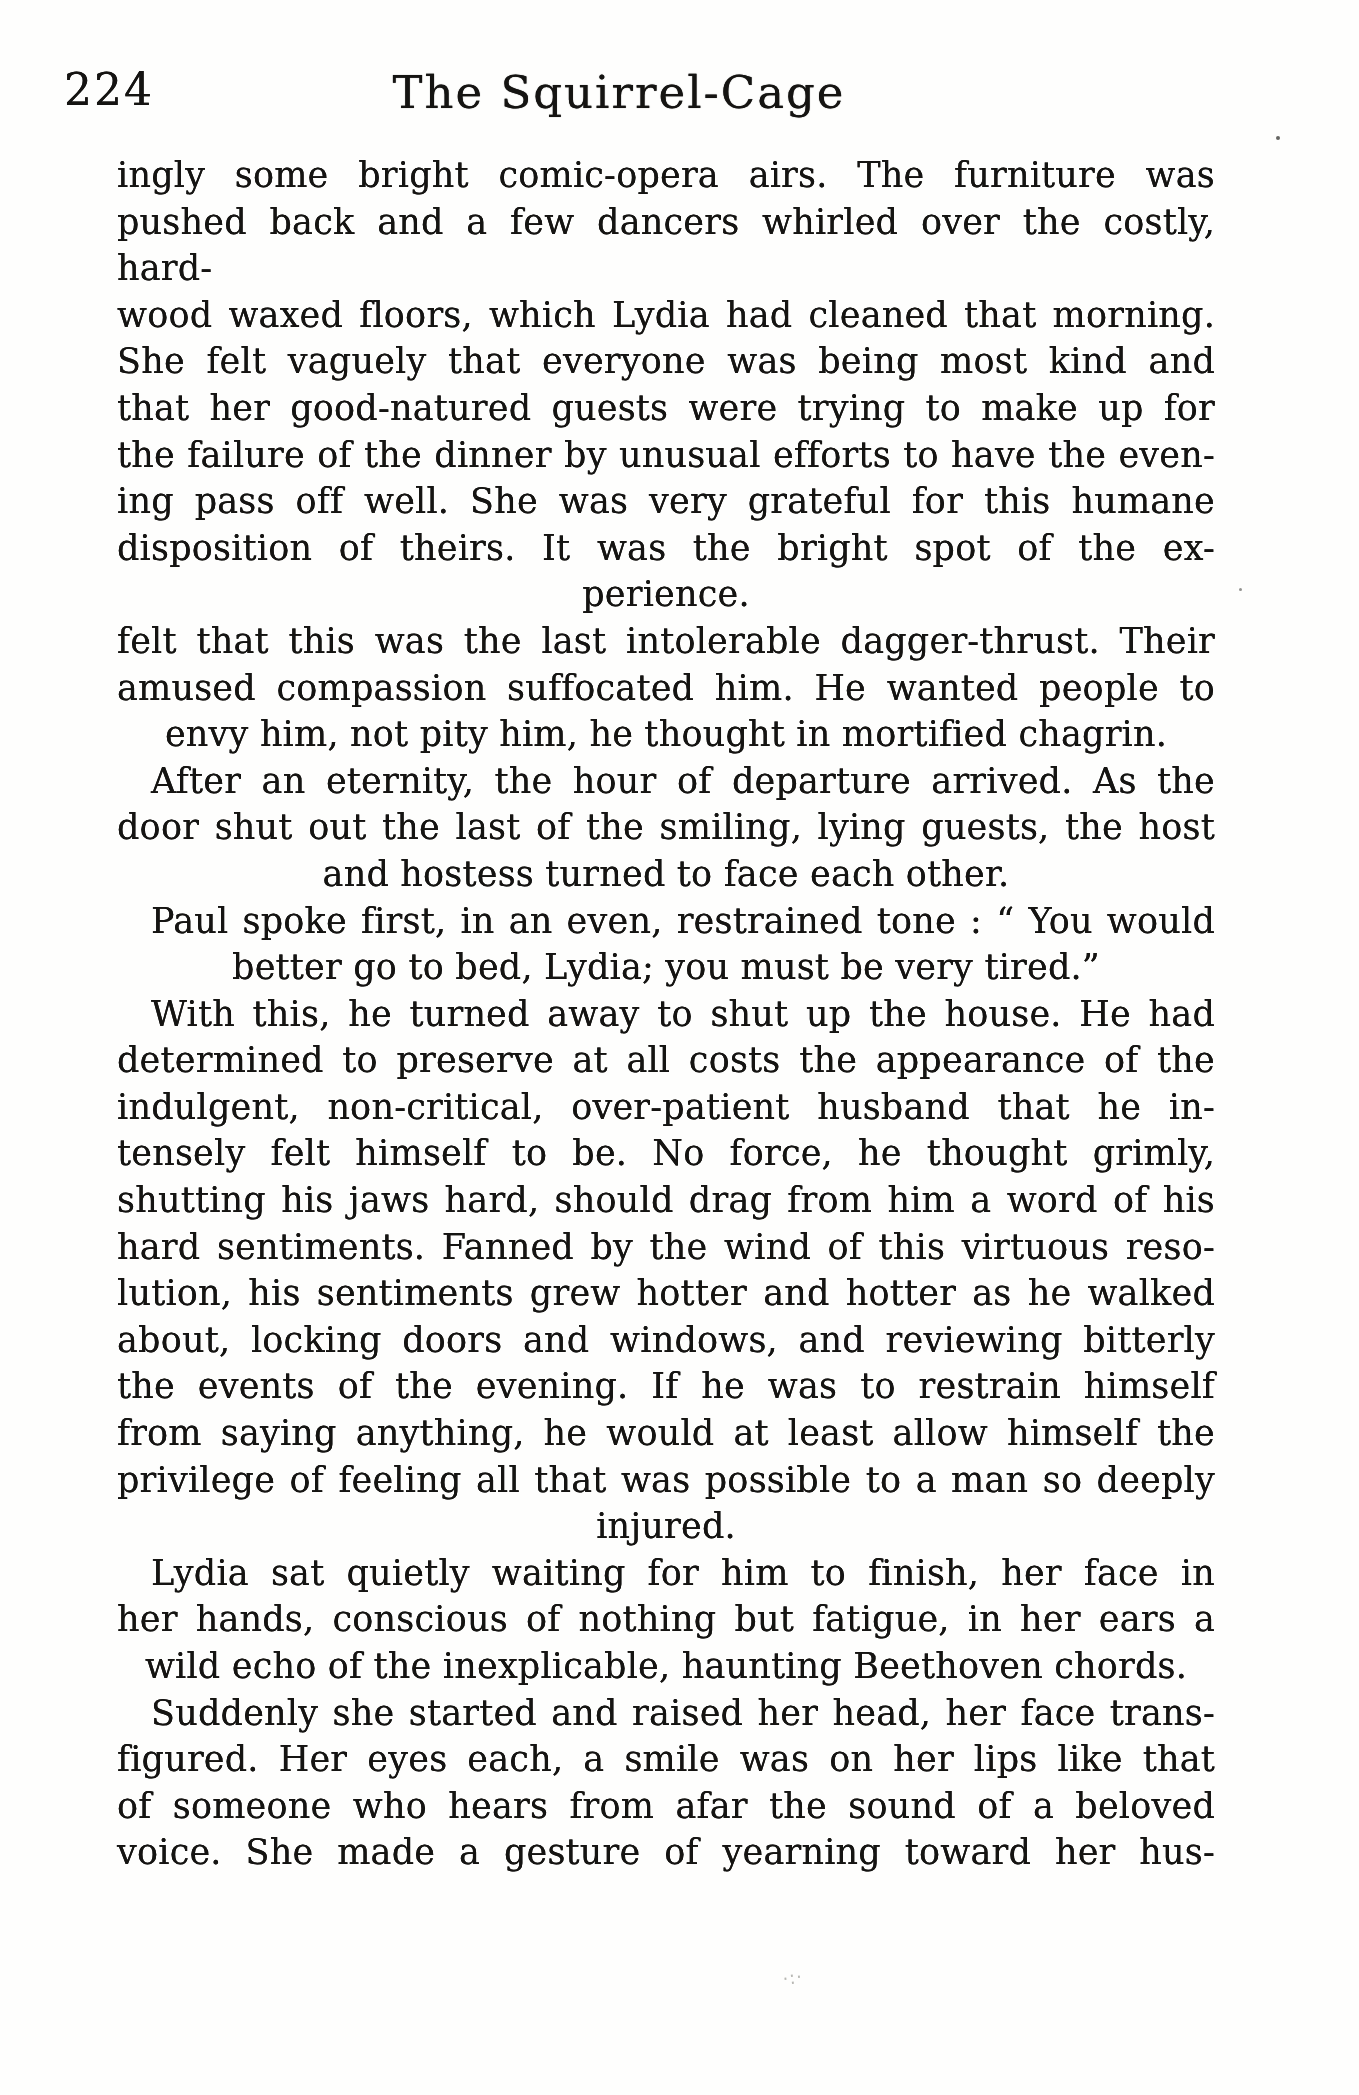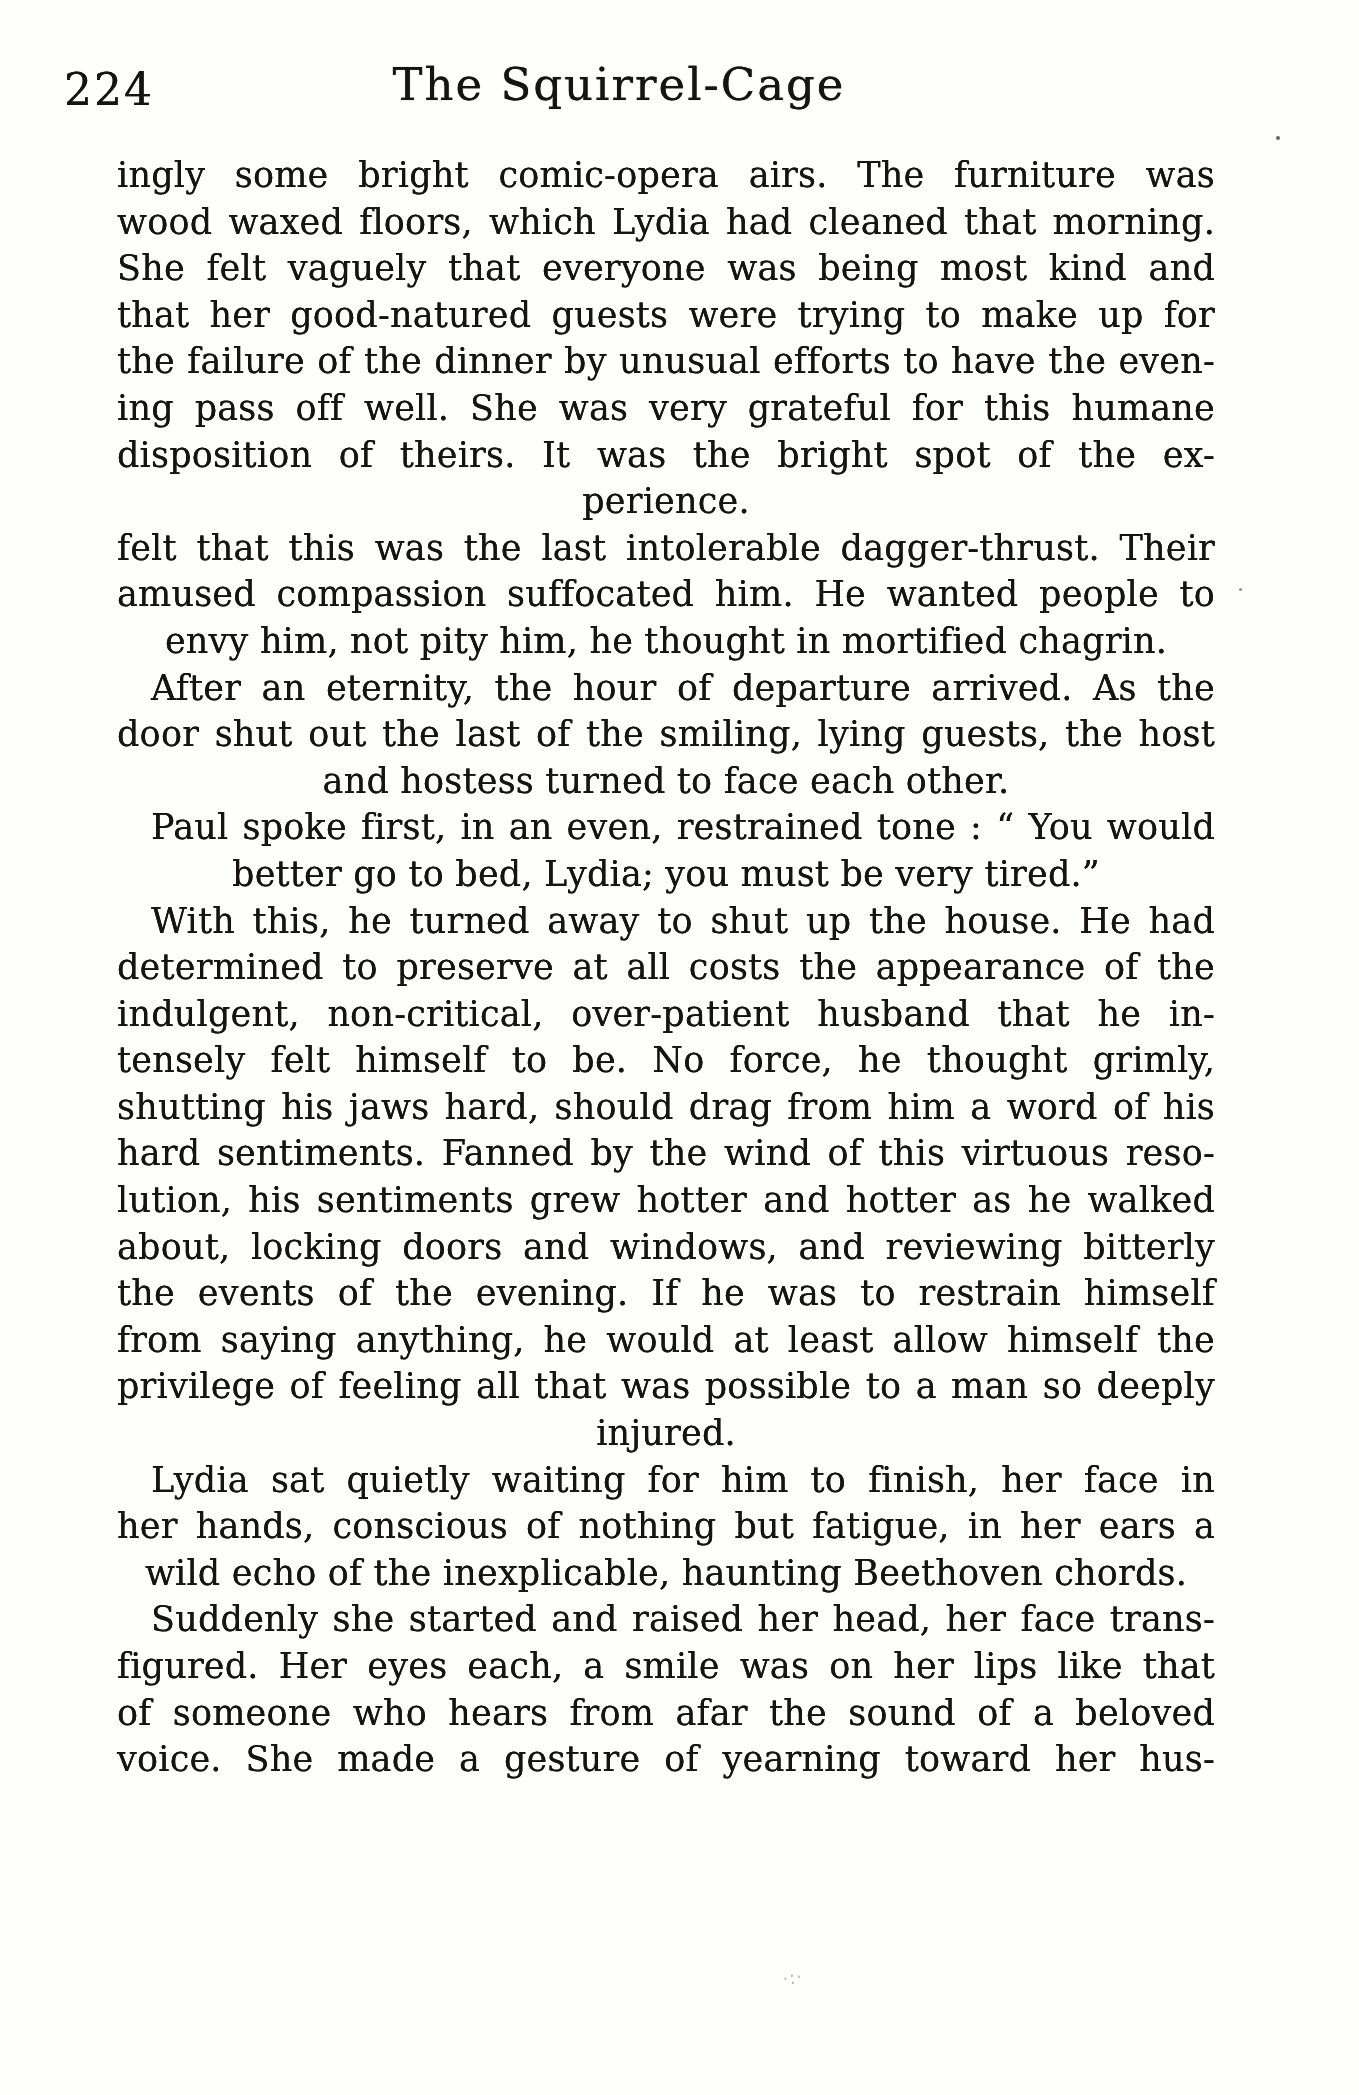--- a/index.html
+++ b/index.html
@@ -29,20 +29,21 @@
     line-height: 1;
     text-shadow: 0 0 0.6px currentColor;
   }
   .title {
     text-align: center;
     font-size: 45px;
     letter-spacing: 2px;
     line-height: 1;
     padding-top: 6px;
     text-shadow: 0 0 0.7px currentColor;
+    margin-top: 8px;
   }
   .textblock {
     position: absolute;
     left: 70px;
     top: 152px;
     width: 1098px;
     font-size: 35px;
     line-height: 46.6px;
     letter-spacing: 0.2px;
     text-shadow: 0 0 0.6px currentColor;
@@ -78,20 +79,21 @@
 <div class="page">
 
   <div class="header">
     <div class="folio">224</div>
     <div class="title">The Squirrel-Cage</div>
   </div>
 
   <div class="textblock">
 
   <div class="line justify">ingly some bright comic-opera airs.  The furniture was</div>
+      <div class="line justify">pushed back and a few dancers whirled over the costly, hard-</div>
       <div class="line justify">wood waxed floors, which Lydia had cleaned that morning.</div>
       <div class="line justify">She felt vaguely that everyone was being most kind and</div>
       <div class="line justify">that her good-natured guests were trying to make up for</div>
       <div class="line justify">the failure of the dinner by unusual efforts to have the even-</div>
       <div class="line justify">ing pass off well.  She was very grateful for this humane</div>
       <div class="line justify">disposition of theirs.  It was the bright spot of the ex-</div>
       <div class="line">perience.</div>
       <div class="line justify">felt that this was the last intolerable dagger-thrust.  Their</div>
       <div class="line justify">amused compassion suffocated him.  He wanted people to</div>
       <div class="line">envy him, not pity him, he thought in mortified chagrin.</div>

